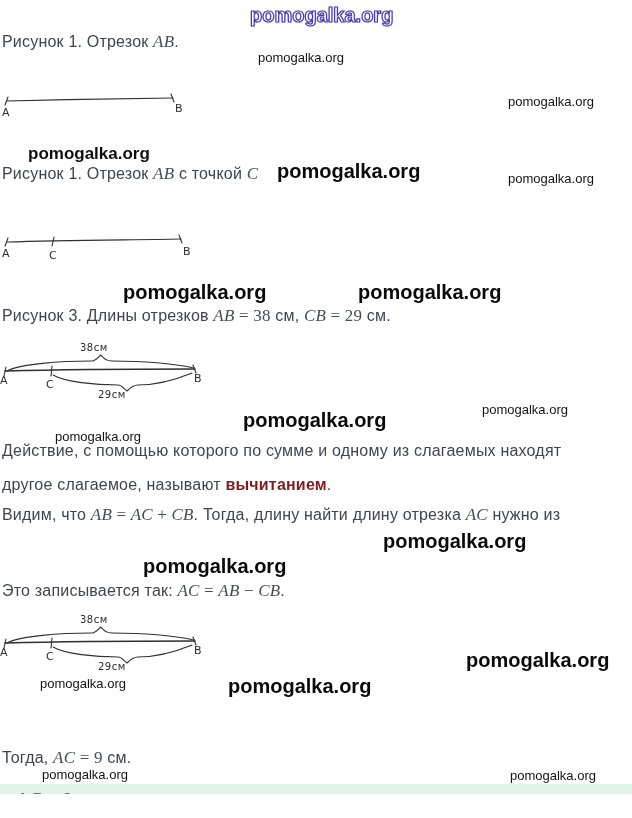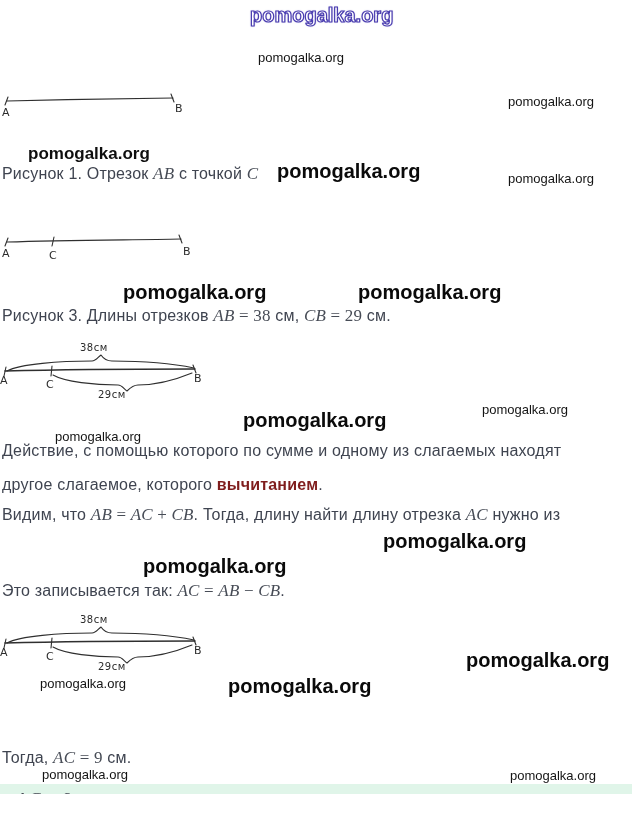--- a/index.html
+++ b/index.html
@@ -44,20 +44,21 @@
   <div class="wm wm-lg" style="left:243px;top:408px;">pomogalka.org</div>
   <div class="wm wm-sm" style="left:55px;top:429px;">pomogalka.org</div>
   <div class="wm wm-lg" style="left:383px;top:529px;">pomogalka.org</div>
   <div class="wm wm-lg" style="left:143px;top:554px;">pomogalka.org</div>
   <div class="wm wm-lg" style="left:466px;top:648px;">pomogalka.org</div>
   <div class="wm wm-sm" style="left:40px;top:676px;">pomogalka.org</div>
   <div class="wm wm-lg" style="left:228px;top:674px;">pomogalka.org</div>
   <div class="wm wm-sm" style="left:42px;top:767px;">pomogalka.org</div>
   <div class="wm wm-sm" style="left:510px;top:768px;">pomogalka.org</div>
 
+  <div class="line" style="left:2px;top:31px;"><span class="seg-t">Рисунок 1. Отрезок </span><span class="seg-v">AB</span><span class="seg-t">.</span></div>
   <div class="fig" style="left:2px;top:86px;">
     <svg width="190" height="36" viewBox="0 0 190 36">
       <path d="M 5 15 C 60 13.5 120 13 171 12" stroke-width="1.2"></path>
       <path d="M 6 11 L 3 19" stroke-width="1.1"></path>
       <path d="M 169 8 L 172 16" stroke-width="1.1"></path>
       <text class="lbl" x="0" y="30">A</text>
       <text class="lbl" x="173" y="26">B</text>
     </svg>
   </div>
 
@@ -85,21 +86,21 @@
       <path d="M 53 37 C 65 44 95 47 118 47 C 122 47 124 51 127 53 C 130 50 133 47 138 47 C 158 47 175 42 192 35" stroke-width="1.1"></path>
       <text class="meas" x="80" y="13">38см</text>
       <text class="meas" x="98" y="60">29см</text>
       <text class="lbl" x="0" y="46">A</text>
       <text class="lbl" x="46" y="50">C</text>
       <text class="lbl" x="194" y="44">B</text>
     </svg>
   </div>
 
   <div class="line" style="left:2px;top:440px;"><span class="seg-t">Действие, с помощью которого по сумме и одному из слагаемых находят</span></div>
-  <div class="line" style="left:2px;top:474px;"><span class="seg-t">другое слагаемое, которого </span><span class="seg-b">вычитанием</span><span class="seg-t">.</span></div>
+  <div class="line" style="left:2px;top:474px;"><span class="seg-t">другое слагаемое, называют </span><span class="seg-b">вычитанием</span><span class="seg-t">.</span></div>
   <div class="line" style="left:2px;top:504px;"><span class="seg-t">Видим, что </span><span class="seg-v">AB</span><span class="seg-r"> = </span><span class="seg-v">AC</span><span class="seg-r"> + </span><span class="seg-v">CB</span><span class="seg-t">. Тогда, длину найти длину отрезка </span><span class="seg-v">AC</span><span class="seg-t"> нужно из</span></div>
   <div class="line" style="left:2px;top:580px;"><span class="seg-t">Это записывается так: </span><span class="seg-v">AC</span><span class="seg-r"> = </span><span class="seg-v">AB</span><span class="seg-r"> − </span><span class="seg-v">CB</span><span class="seg-t">.</span></div>
 
   <div class="fig" style="left:0;top:610px;">
     <svg width="205" height="62" viewBox="0 0 205 62">
       <path d="M 5 33 C 60 31.5 130 31 195 31" stroke-width="1.6"></path>
       <path d="M 6 29 L 4 38" stroke-width="1.1"></path>
       <path d="M 52 28 L 51 38" stroke-width="1.1"></path>
       <path d="M 193 27 L 196 35" stroke-width="1.1"></path>
       <path d="M 7 33 C 20 26 60 23 92 23 C 96 23 98 19 101 17 C 103 20 106 23 112 23 C 145 23 175 26 194 30" stroke-width="1.1"></path>

